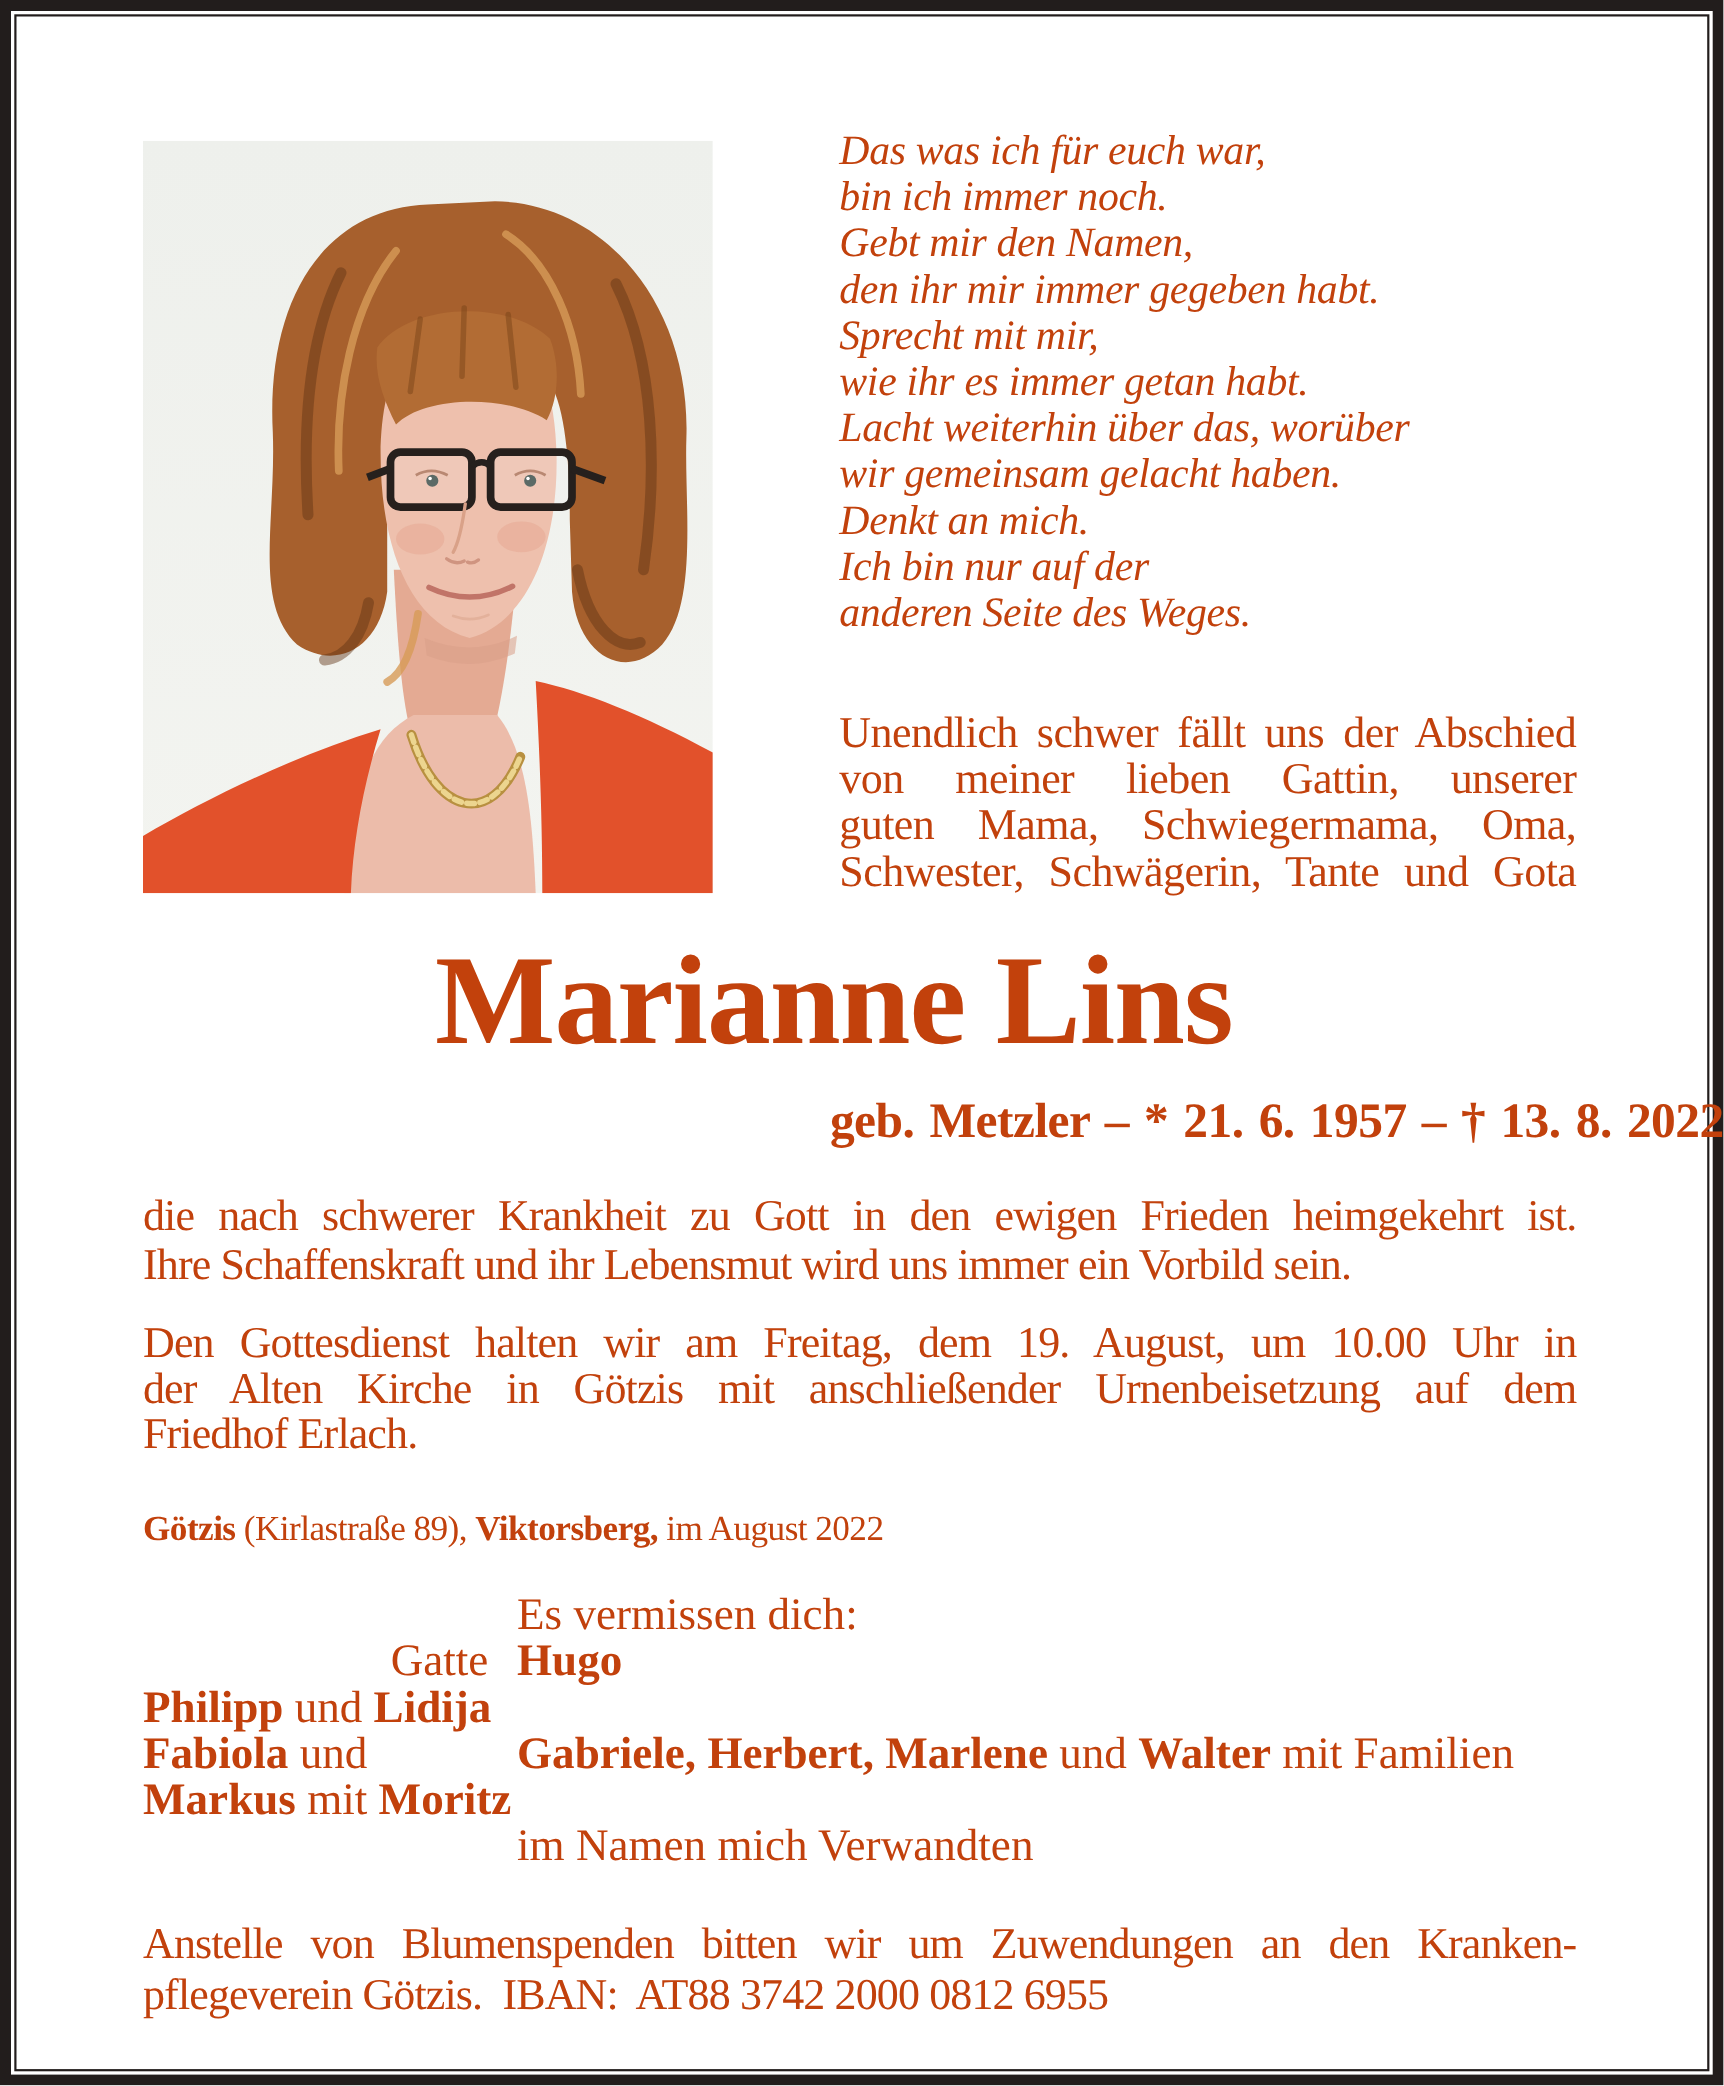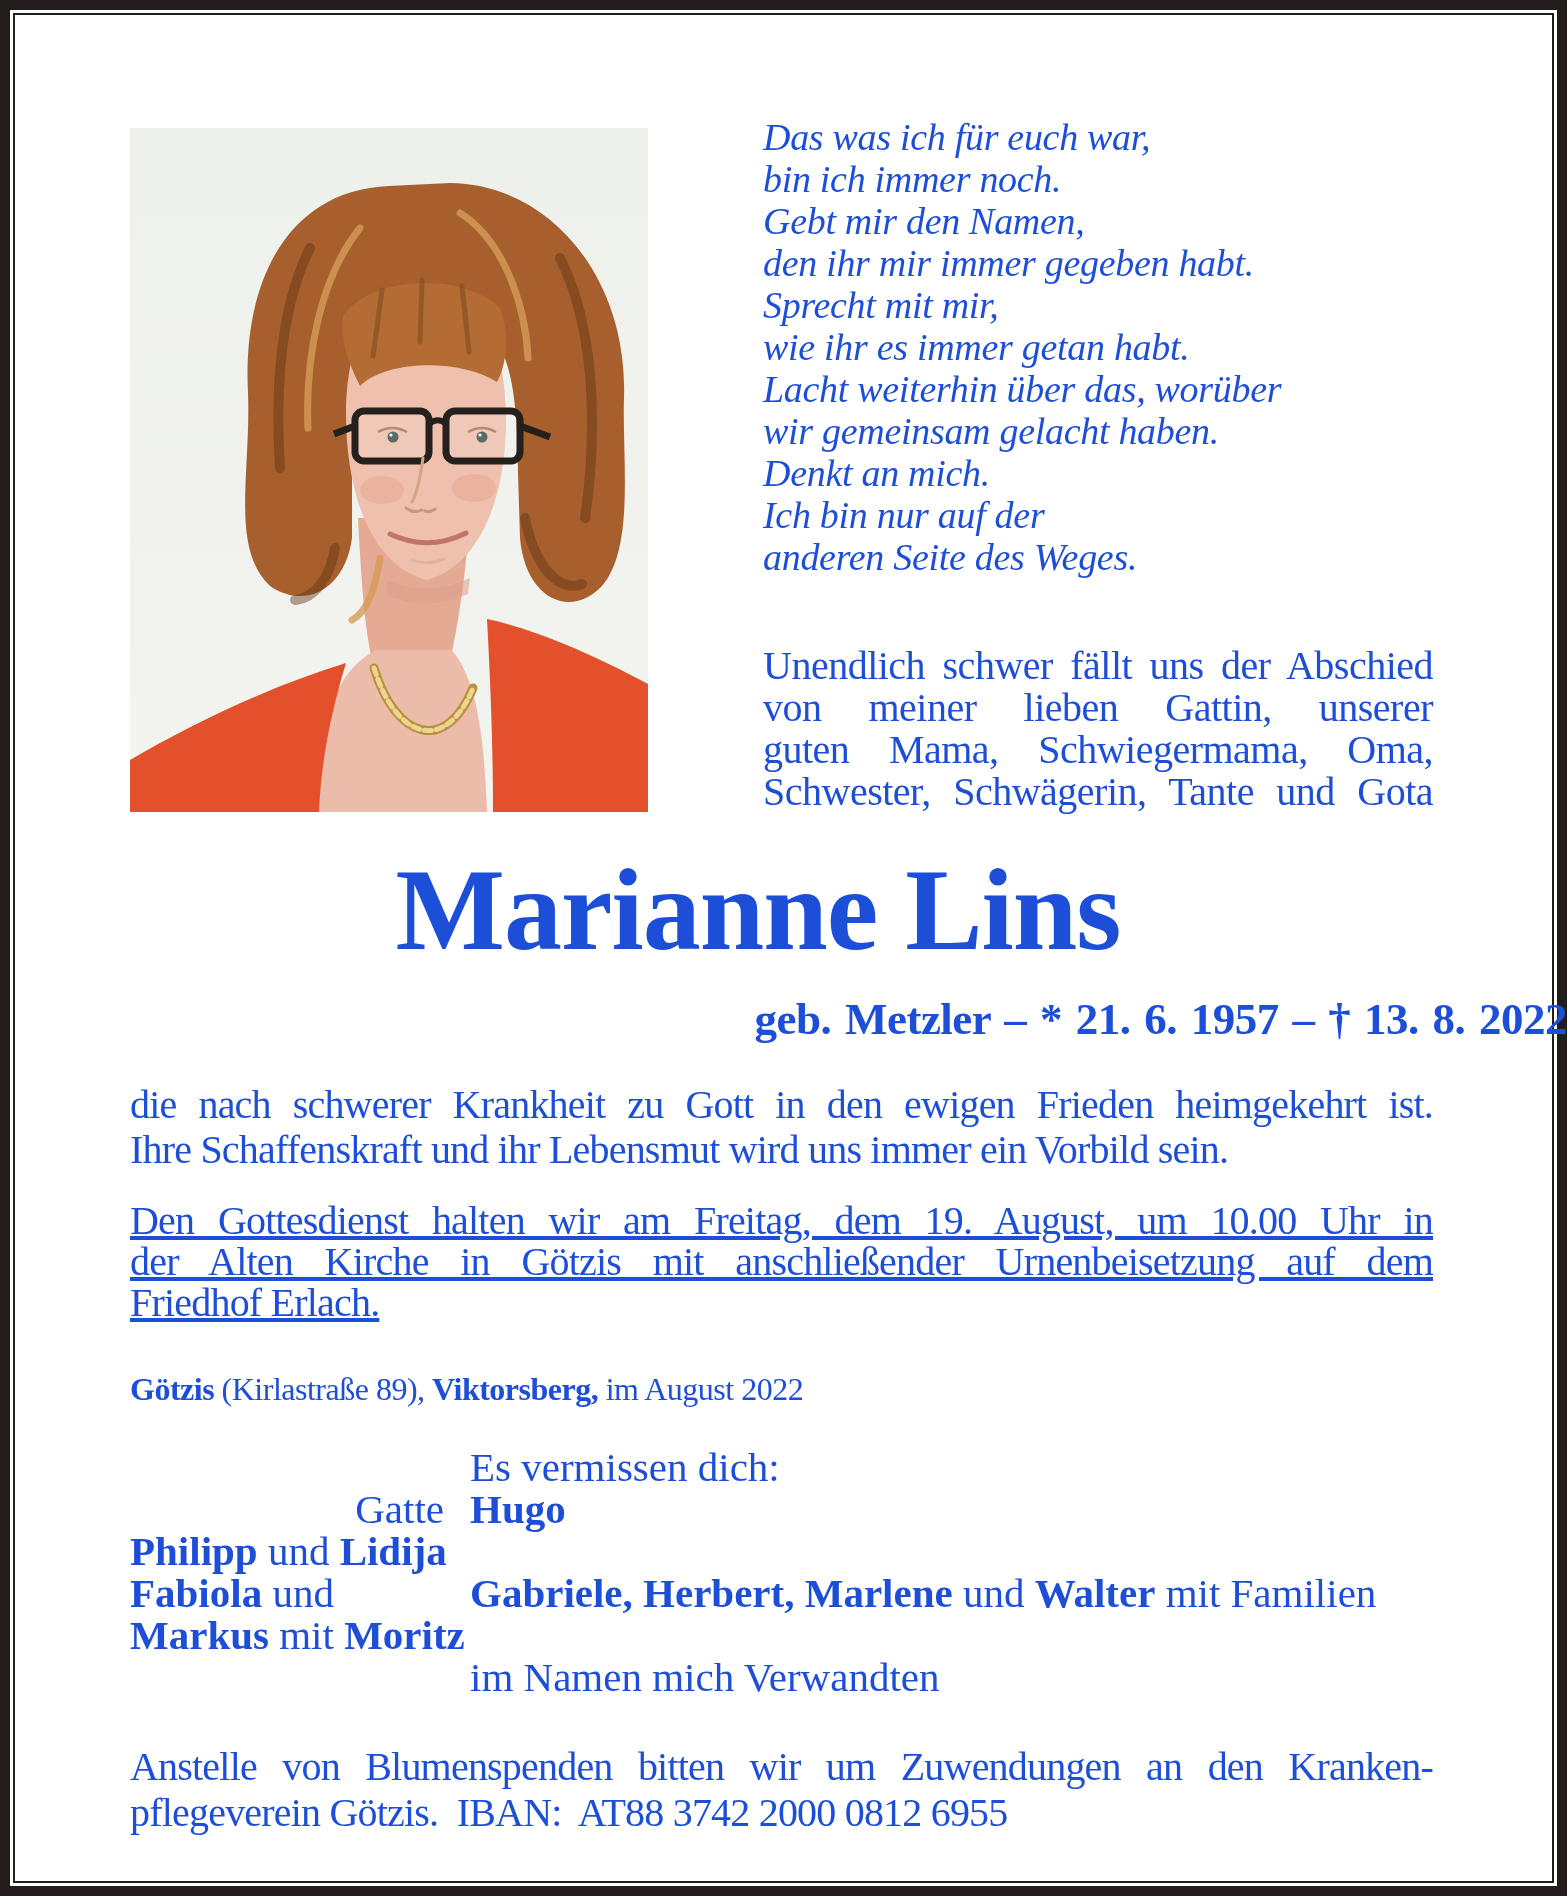--- a/index.html
+++ b/index.html
@@ -1,36 +1,36 @@
 <!DOCTYPE html>
 <html><head>
 <meta charset="utf-8">
 <style>
   html,body{margin:0;padding:0;background:#ffffff;}
   .page{
     position:relative;
     width:1567px;height:1896px;
     background:#ffffff;
     font-family:"Liberation Serif","DejaVu Serif",serif;
-    color:#1d4ed8;
+    color:#c2410c;
     overflow:hidden;
   }
   .frame-outer{position:absolute;inset:0;border:10px solid #221d1c;pointer-events:none;}
   .frame-inner{position:absolute;inset:13px;border:2px solid #221d1c;pointer-events:none;}
   .abs{position:absolute;}
   .photo{left:130px;top:128px;width:518px;height:684px;}
   .photo svg{display:block;width:100%;height:100%;}
   .poem{left:763px;top:116px;width:690px;font-size:38px;line-height:42px;font-style:italic;letter-spacing:-0.3px;}
   .intro{left:763px;top:645px;width:670px;font-size:40px;line-height:42px;letter-spacing:-0.5px;}
   .jline{text-align:justify;text-align-last:justify;}
   .name{left:0;top:852px;width:1516px;text-align:center;font-size:116px;line-height:116px;letter-spacing:-1px;font-weight:700;}
   .bdline{left:0;top:994px;width:1567px;text-align:right;font-size:45px;line-height:50px;font-weight:700;letter-spacing:-0.5px;word-spacing:3px;}
   .para{left:130px;width:1303px;font-size:40px;letter-spacing:-0.8px;}
   .p1{top:1082px;line-height:45px;}
-  .p2{top:1200px;line-height:41px;text-decoration:underline;}
+  .p2{top:1200px;line-height:41px;}
   .dateline{left:130px;top:1366px;width:1303px;font-size:32px;line-height:46px;letter-spacing:-0.5px;}
   .bold{font-weight:700;}
   .mourners{left:130px;top:1446px;width:1330px;font-size:41px;line-height:42px;display:grid;grid-template-columns:340px auto;}
   .mlabel{text-align:right;padding-right:26px;}
   .mnames{text-align:left;}
   .donation{top:1744px;line-height:46px;}
   .prewrap{white-space:pre-wrap;}
 </style>
 </head>
 <body>

